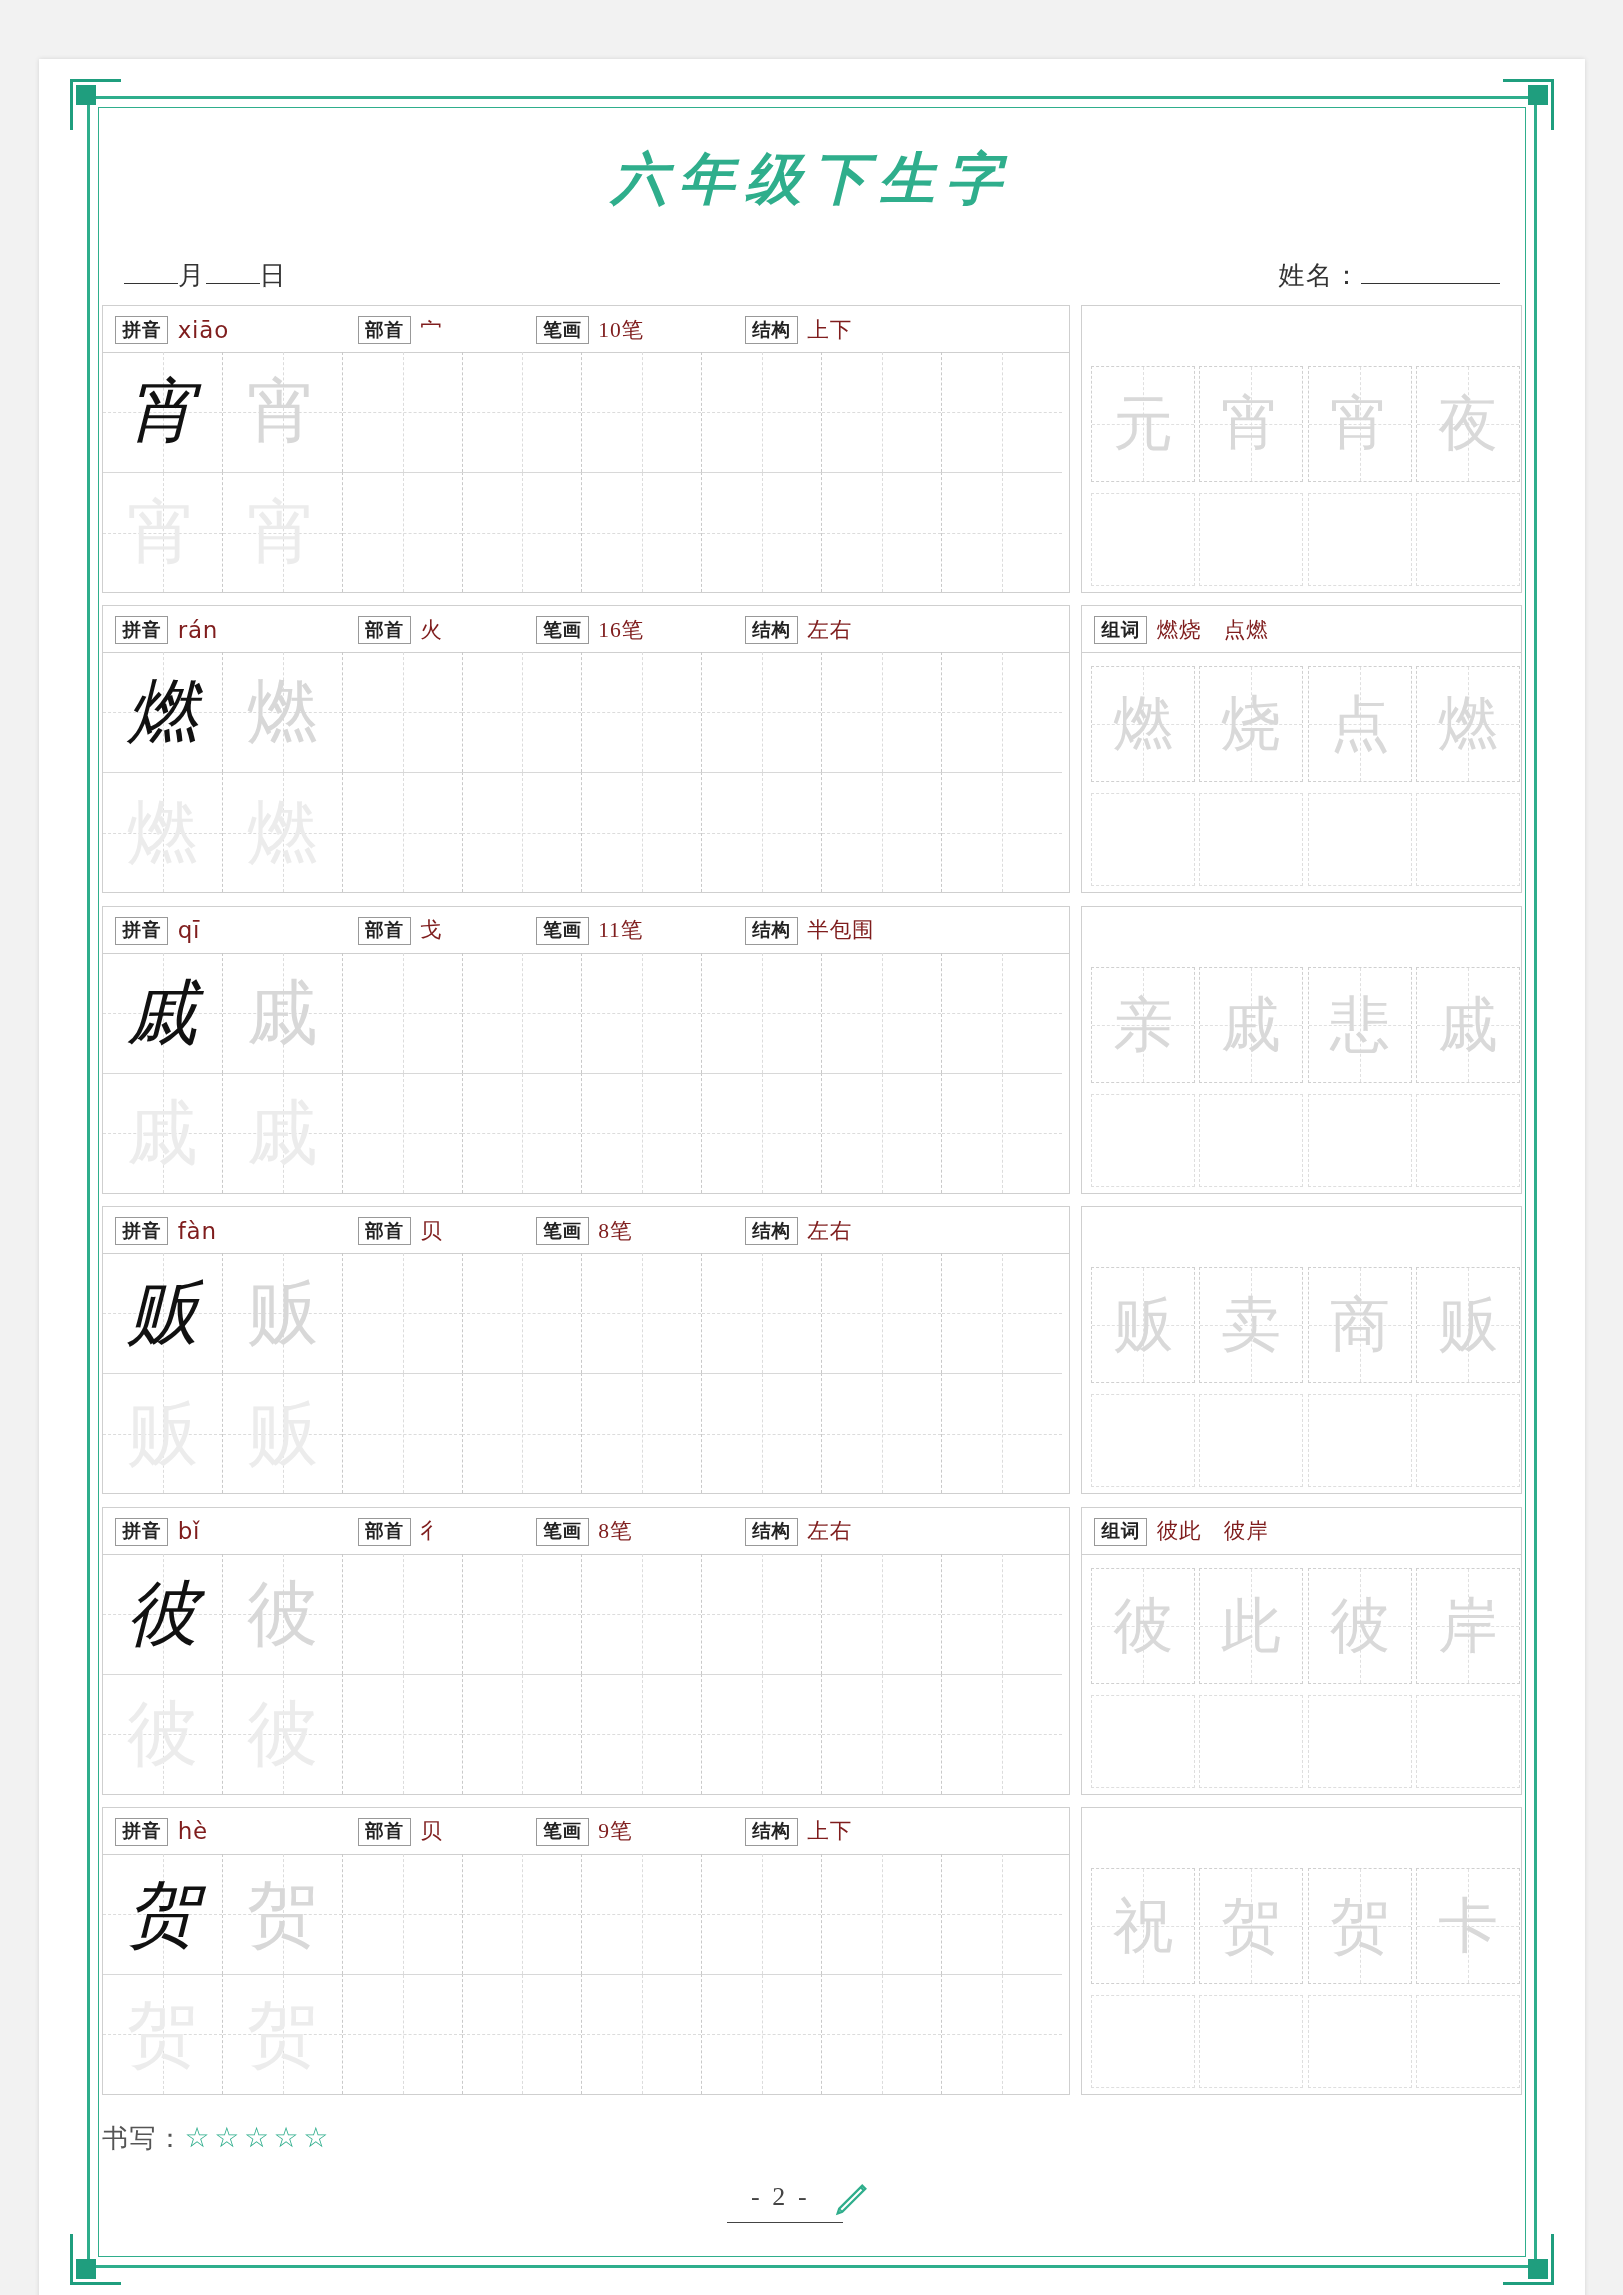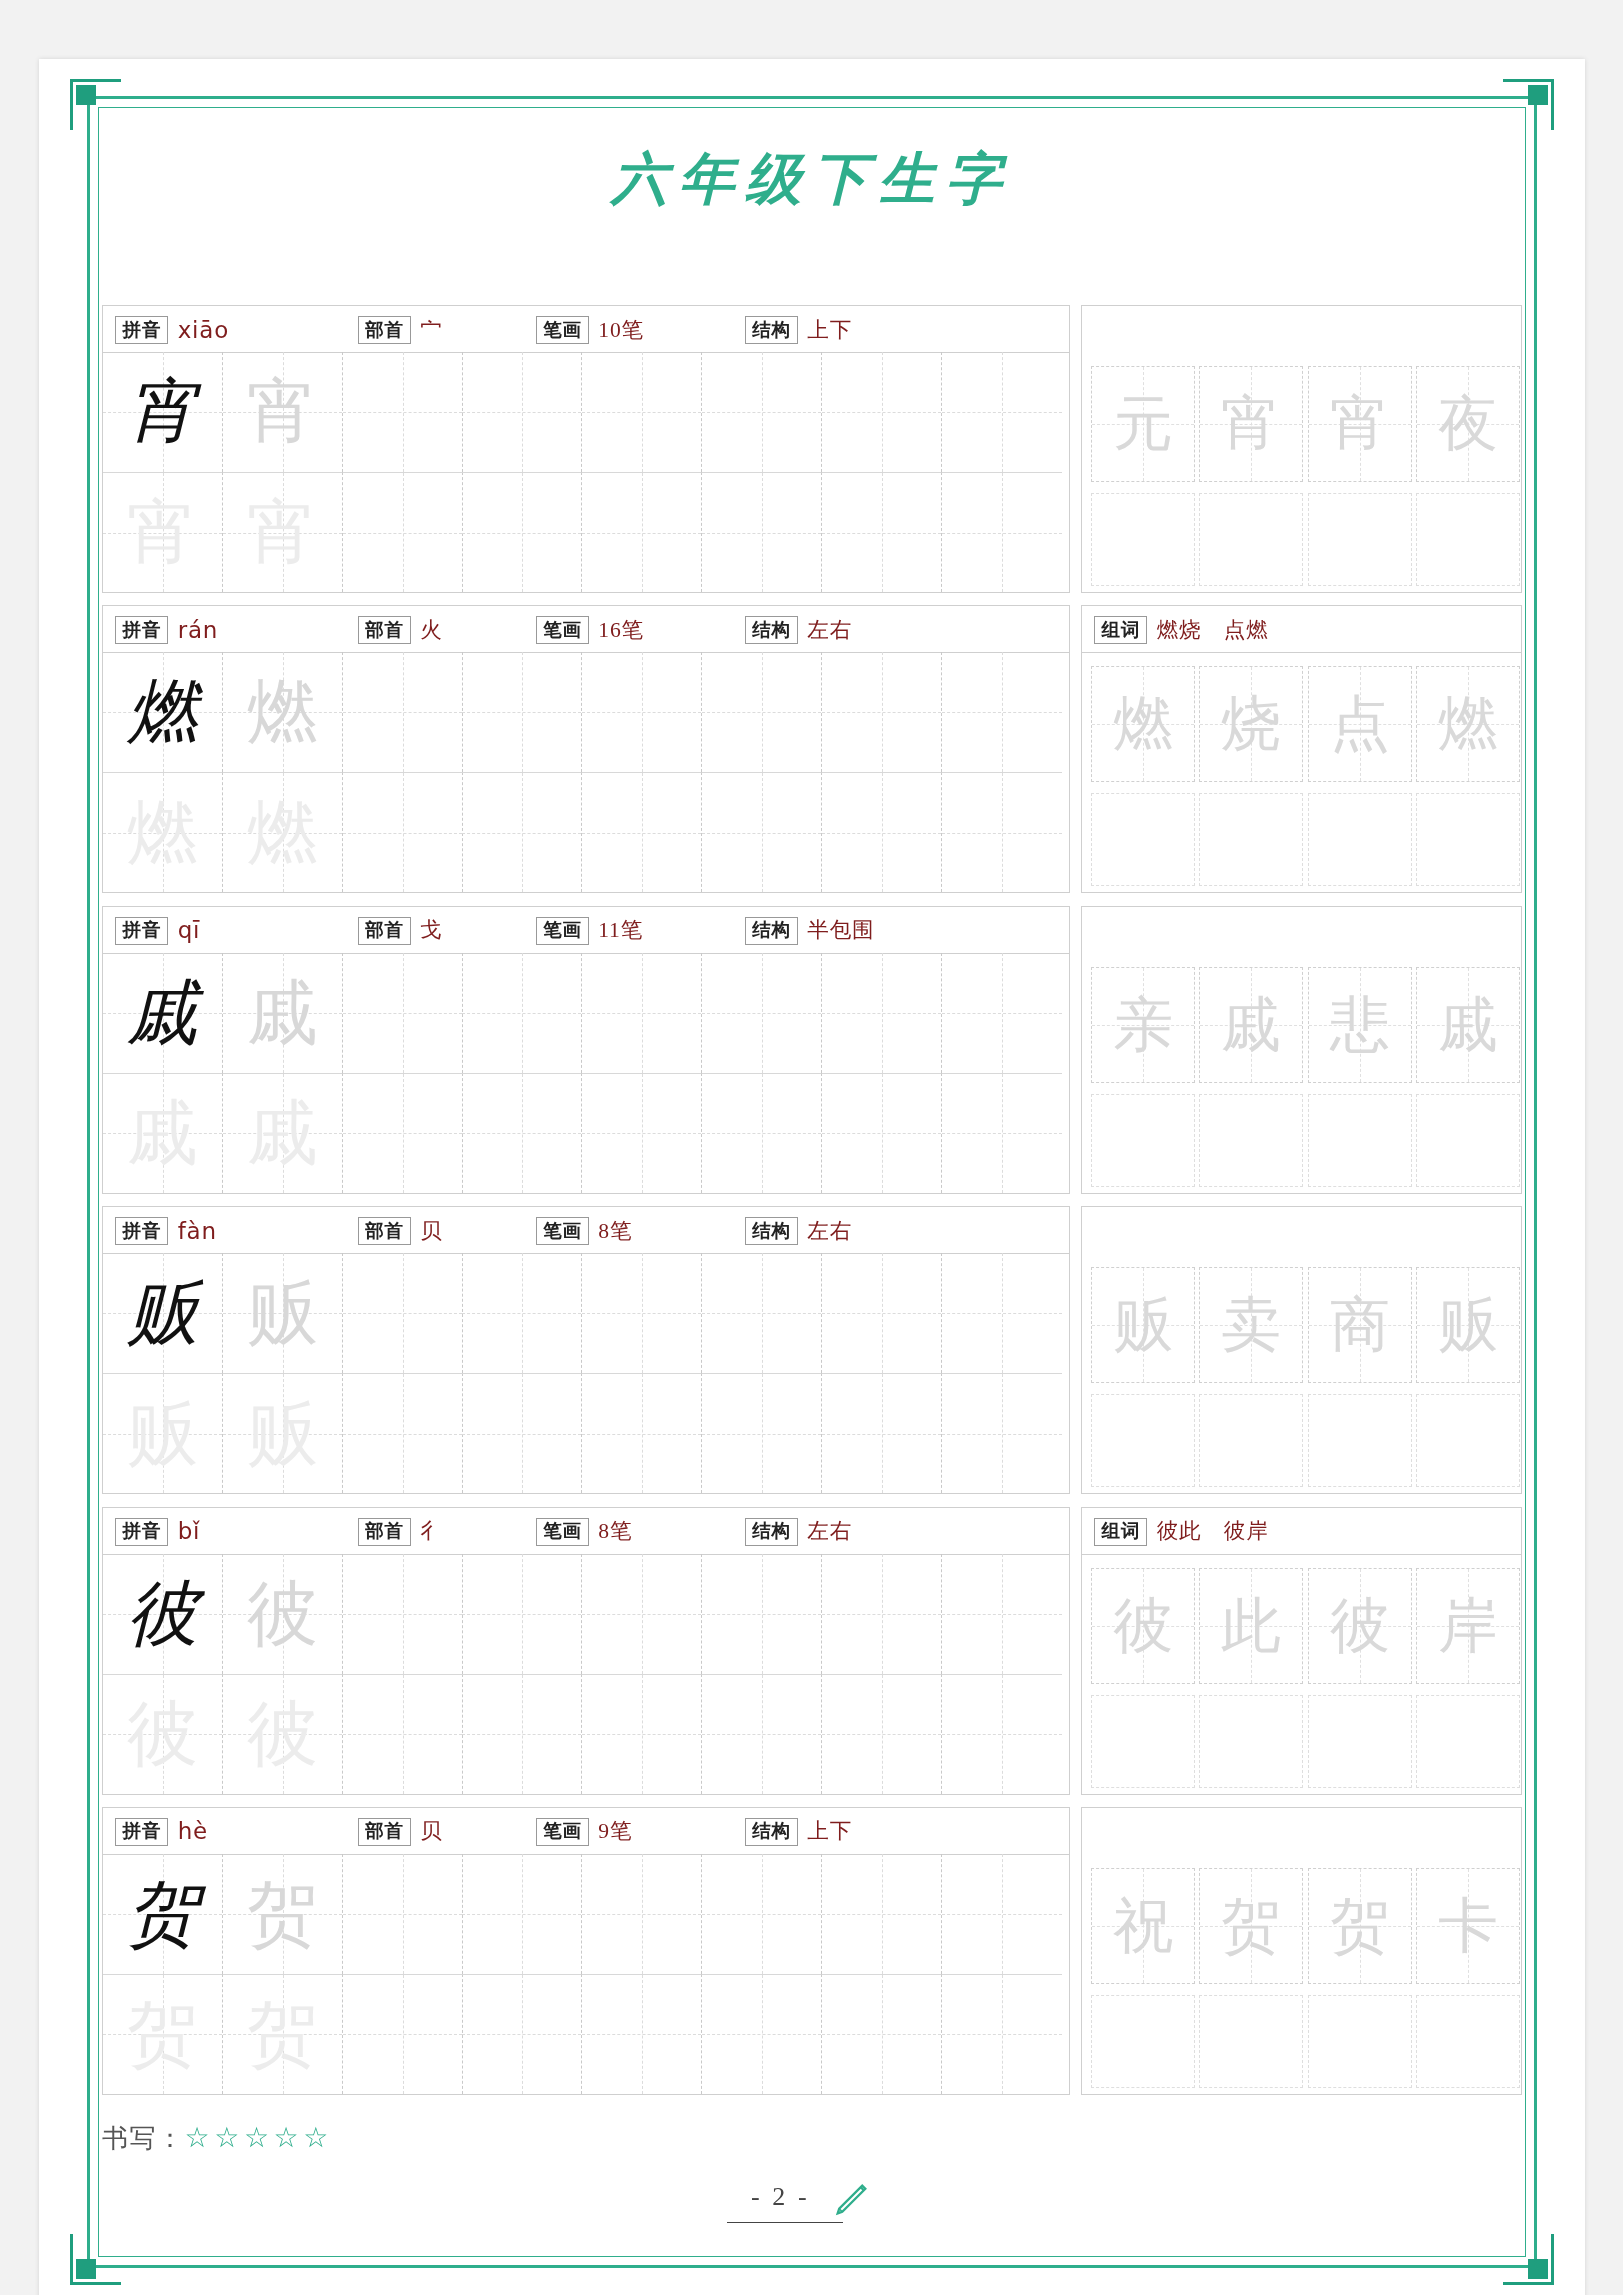--- a/index.html
+++ b/index.html
@@ -199,20 +199,28 @@
   <div class="corner tr"></div>
   <div class="corner bl"></div>
   <div class="corner br"></div>
   <div class="corner-dot cd tl"></div>
   <div class="corner-dot cd tr"></div>
   <div class="corner-dot cd bl"></div>
   <div class="corner-dot cd br"></div>
 
   <div class="title">六年级下生字</div>
 
+  <div class="meta-row">
+    <div class="date-blank">
+      <span class="u"></span><span>月</span><span class="u"></span><span>日</span>
+    </div>
+    <div class="name-blank">
+      <span>姓名：</span><span class="u-long"></span>
+    </div>
+  </div>
 
   <div class="content">
 
     <div class="row">
       <div class="left-box">
         <div class="info-bar">
           <div class="fld f1">
             <span class="tag">拼音</span><span class="val pinyin">xiāo</span>
           </div>
           <div class="fld f2">

